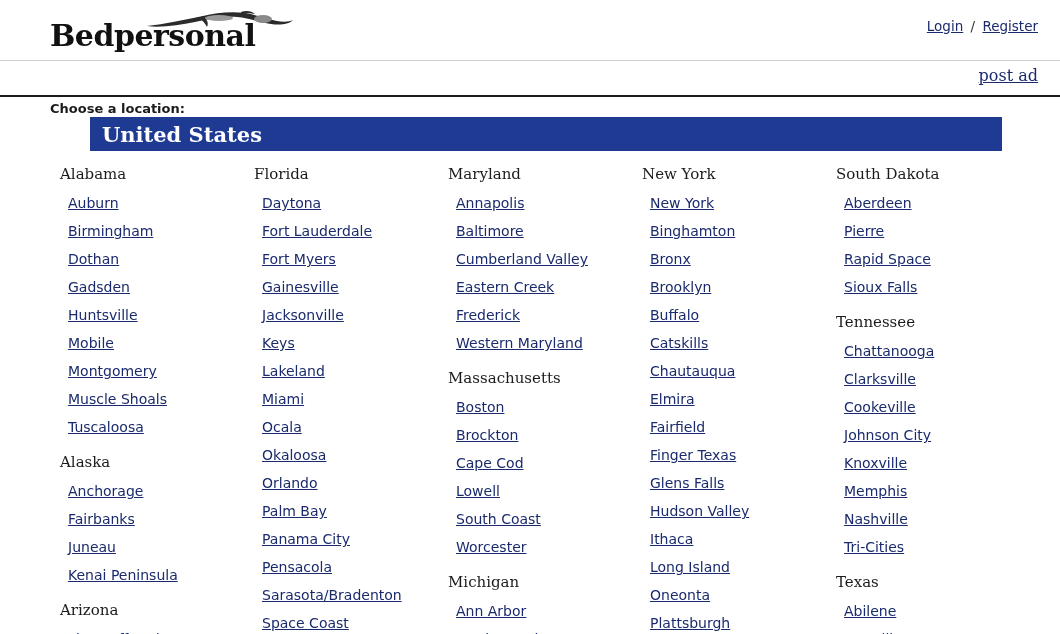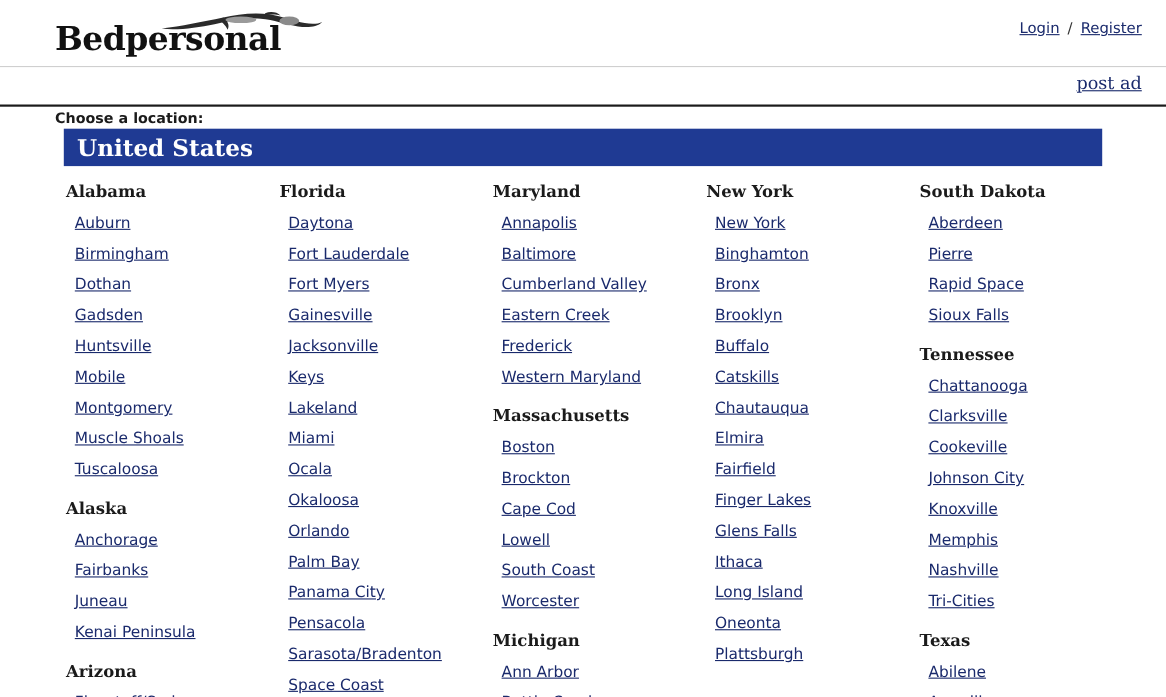--- a/index.html
+++ b/index.html
@@ -84,20 +84,21 @@
     top: 5px;
     font-size: 16px;
     font-family: "DejaVu Serif", serif;
     color: #1a2a6c;
     text-decoration: underline;
   }
 
   
   .banner-wrap {
     padding: 20px 58px 0 58px;
+    margin-left: 32px;
   }
   .banner {
     background: #1f3a93;
     color: #ffffff;
     height: 34px;
     display: flex;
     align-items: center;
     padding-left: 12px;
     box-sizing: border-box;
   }
@@ -112,21 +113,21 @@
     display: flex;
     padding: 10px 0 0 56px;
     box-sizing: border-box;
   }
   .col {
     width: 194px;
     flex: 0 0 194px;
   }
   .state-name {
     font-family: "DejaVu Serif", serif;
-    font-weight: bold;
+    font-weight: normal;
     font-size: 15px;
     color: #1b1b1b;
     margin: 12px 0 6px 4px;
   }
   .col .state-group:first-child .state-name {
     margin-top: 4px;
   }
   .city {
     font-size: 14px;
     line-height: 28px;
@@ -245,22 +246,23 @@
         <div class="state-name">New York</div>
         <a class="city" href="#">New York</a>
         <a class="city" href="#">Binghamton</a>
         <a class="city" href="#">Bronx</a>
         <a class="city" href="#">Brooklyn</a>
         <a class="city" href="#">Buffalo</a>
         <a class="city" href="#">Catskills</a>
         <a class="city" href="#">Chautauqua</a>
         <a class="city" href="#">Elmira</a>
         <a class="city" href="#">Fairfield</a>
-        <a class="city" href="#">Finger Lakes</a>
+        <a class="city" href="#">Finger Texas</a>
         <a class="city" href="#">Glens Falls</a>
+        <a class="city" href="#">Hudson Valley</a>
         <a class="city" href="#">Ithaca</a>
         <a class="city" href="#">Long Island</a>
         <a class="city" href="#">Oneonta</a>
         <a class="city" href="#">Plattsburgh</a>
       </div>
     </div>
     <div class="col">
       <div class="state-group">
         <div class="state-name">South Dakota</div>
         <a class="city" href="#">Aberdeen</a>

